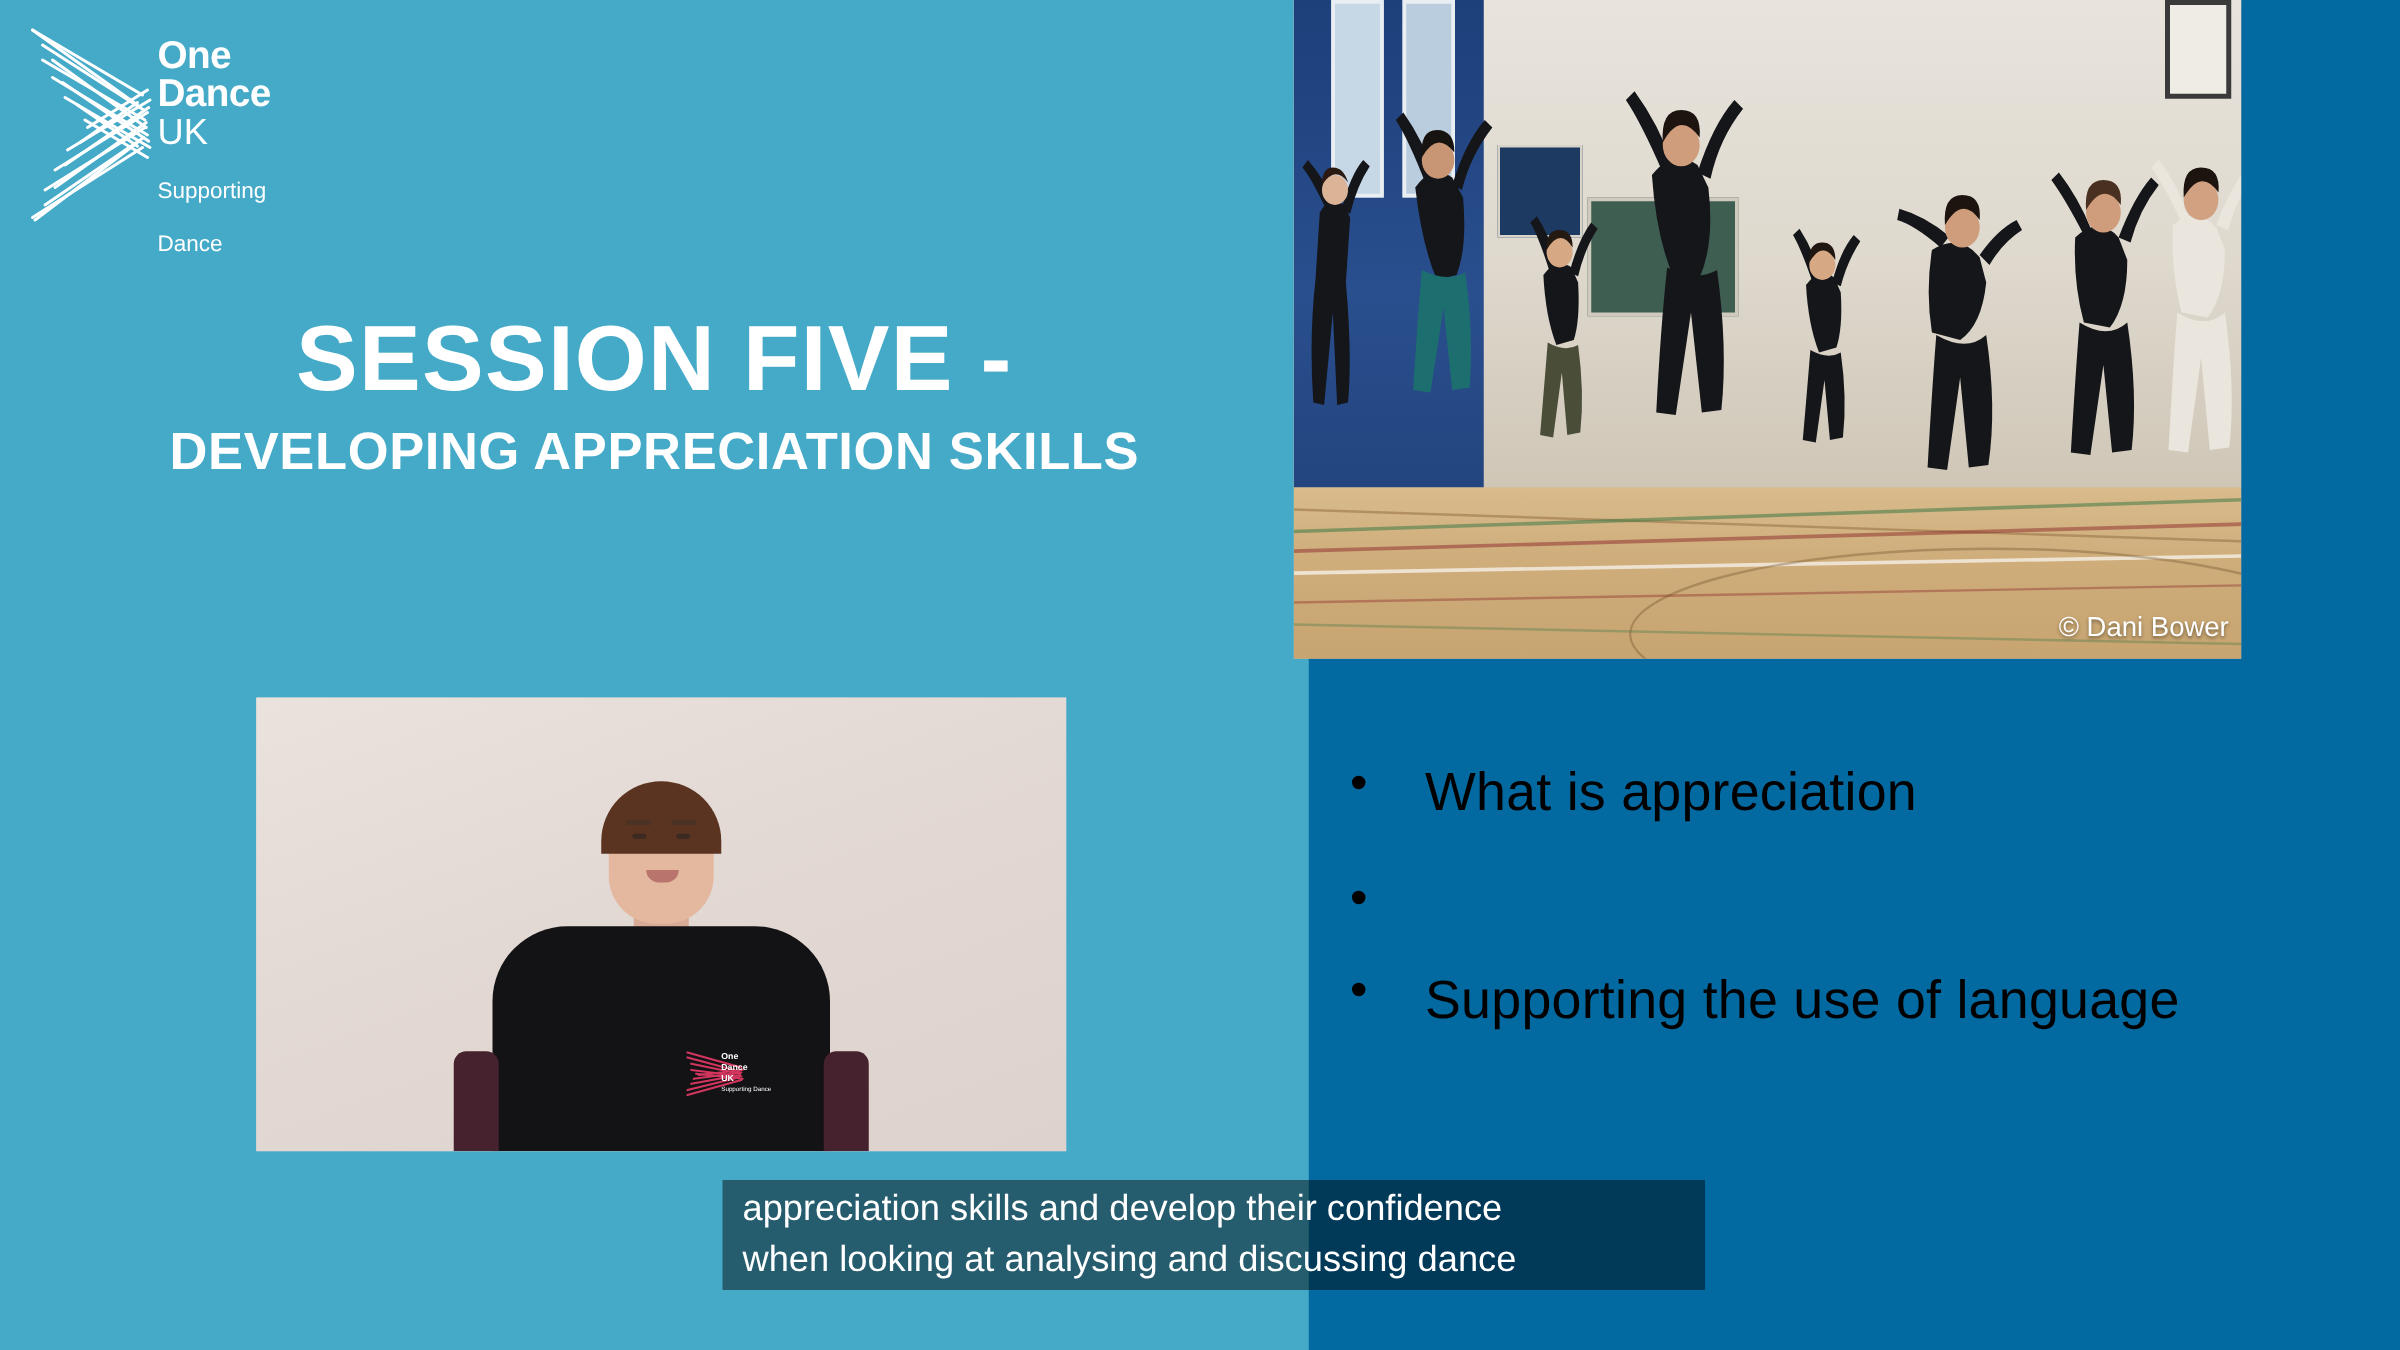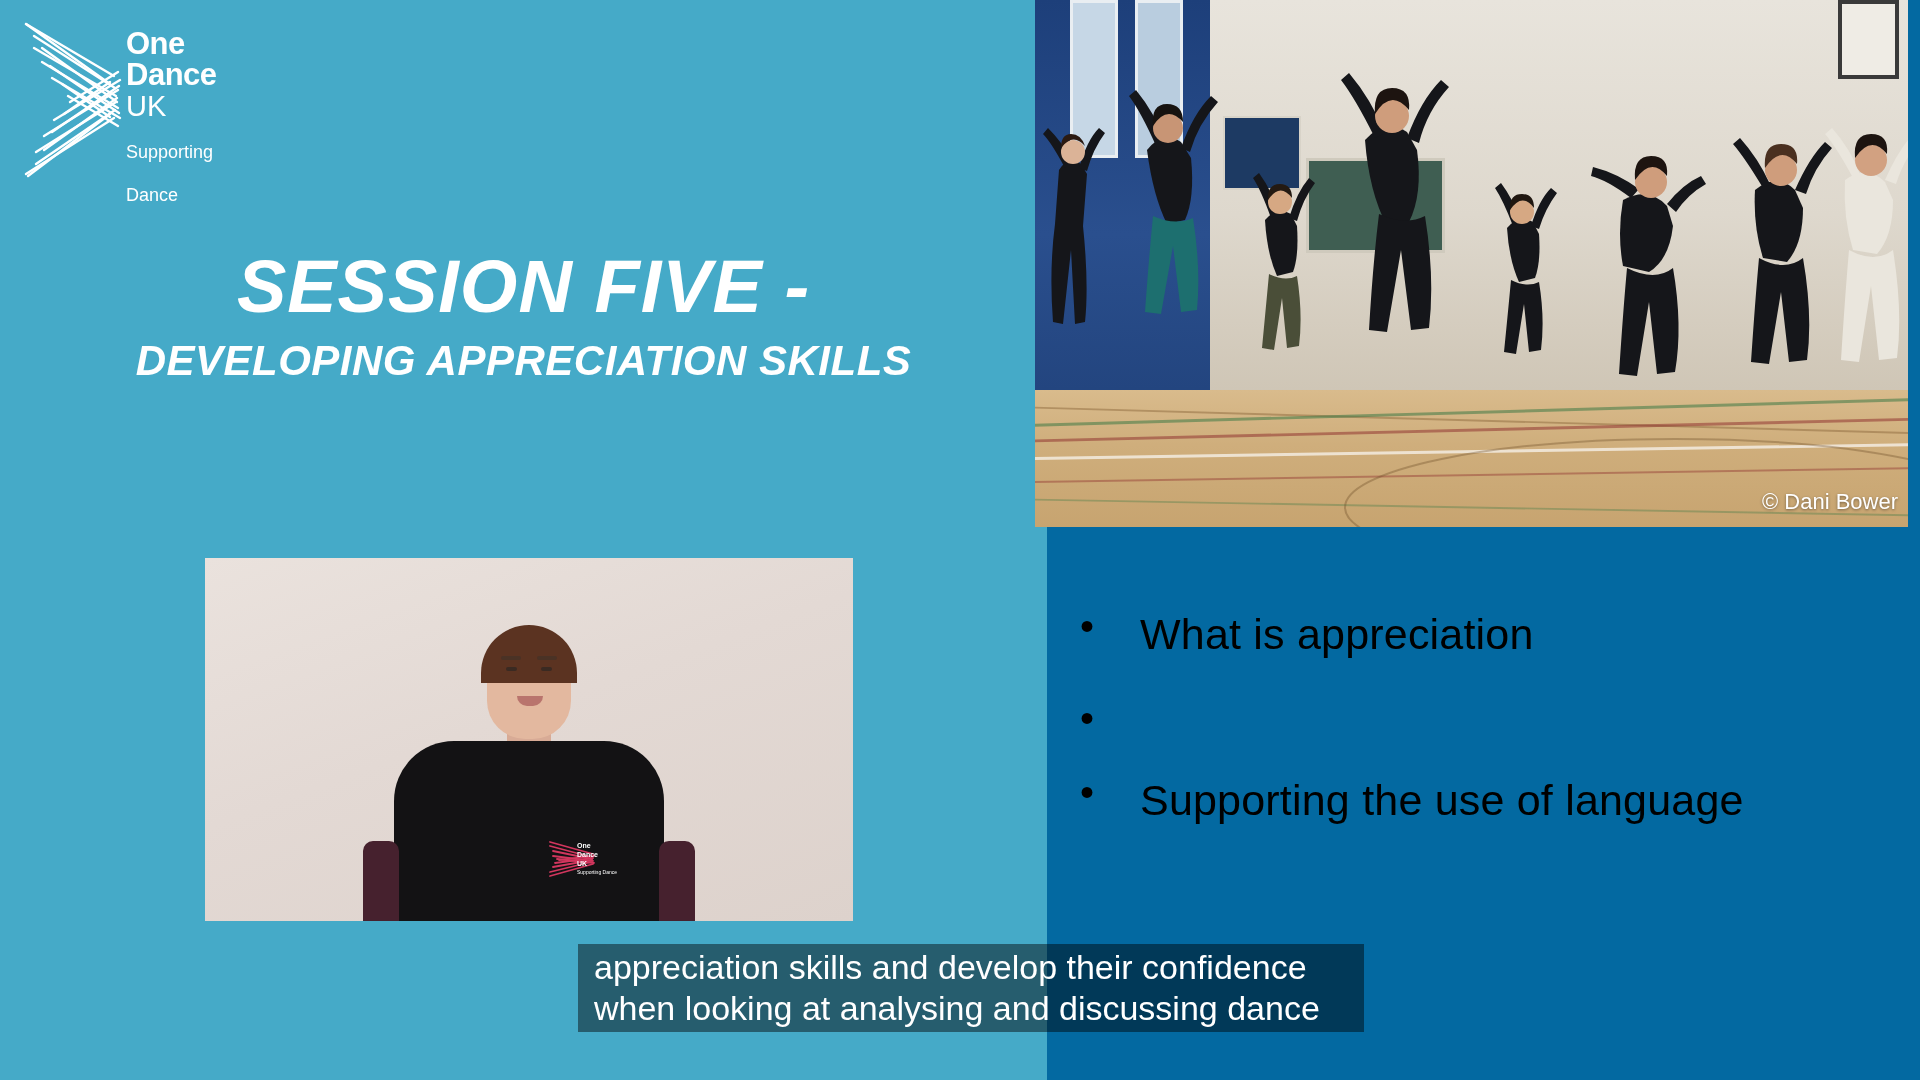--- a/index.html
+++ b/index.html
@@ -36,21 +36,20 @@
   .logo-bold { font-size:31px; font-weight:bold; letter-spacing:-0.5px; display:block; }
   .logo-uk   { font-size:29px; font-weight:300; display:block; margin-top:2px; letter-spacing:0px;}
   .logo-sub  { font-size:18px; font-weight:400; display:block; line-height:1.25; margin-top:20px;}
 
   
   #title-block {
     position:absolute; left:0; top:248px;
     width:1047px;
     text-align:center;
     color:#ffffff;
-    font-style:italic;
   }
   #title-main {
     font-size:74px; font-weight:bold;
     letter-spacing:1px;
     line-height:1.05;
     display:block;
   }
   #title-sub {
     font-size:42px; font-weight:bold;
     letter-spacing:0.5px;
@@ -150,21 +149,21 @@
   }
   #vt-logo-txt {
     position:absolute; left:50%; margin-left:48px; bottom:44px;
     color:#fff; font-size:7px; line-height:1.25; font-weight:bold;
   }
   #vt-logo-txt .s { font-weight:400; font-size:5px; }
 
   
   #photo {
     position:absolute; left:1035px; top:0;
-    width:873px; height:527px;
+    width:758px; height:527px;
     overflow:hidden;
     background:#c9b79a;
   }
   
   #ph-wall {
     position:absolute; left:0; top:0; width:100%; height:74%;
     background:linear-gradient(180deg,#e8e4dc 0%, #ded8cd 55%, #cfc6b6 100%);
   }
   #ph-blue-wall {
     position:absolute; left:0; top:0; width:20%; height:74%;
@@ -230,21 +229,21 @@
   #caption {
     position:absolute; left:578px; top:944px;
     width:786px; height:88px;
     background:rgba(0,0,0,0.45);
     display:flex; flex-direction:column;
     justify-content:center;
     padding-left:16px;
   }
   .caption-line {
     color:#ffffff;
-    font-size:34px;
+    font-size:29px;
     line-height:41px;
     white-space:nowrap;
   }
 </style>
 </head>
 <body>
 
 <div id="slide">
 
   <div id="blue-panel"></div>

